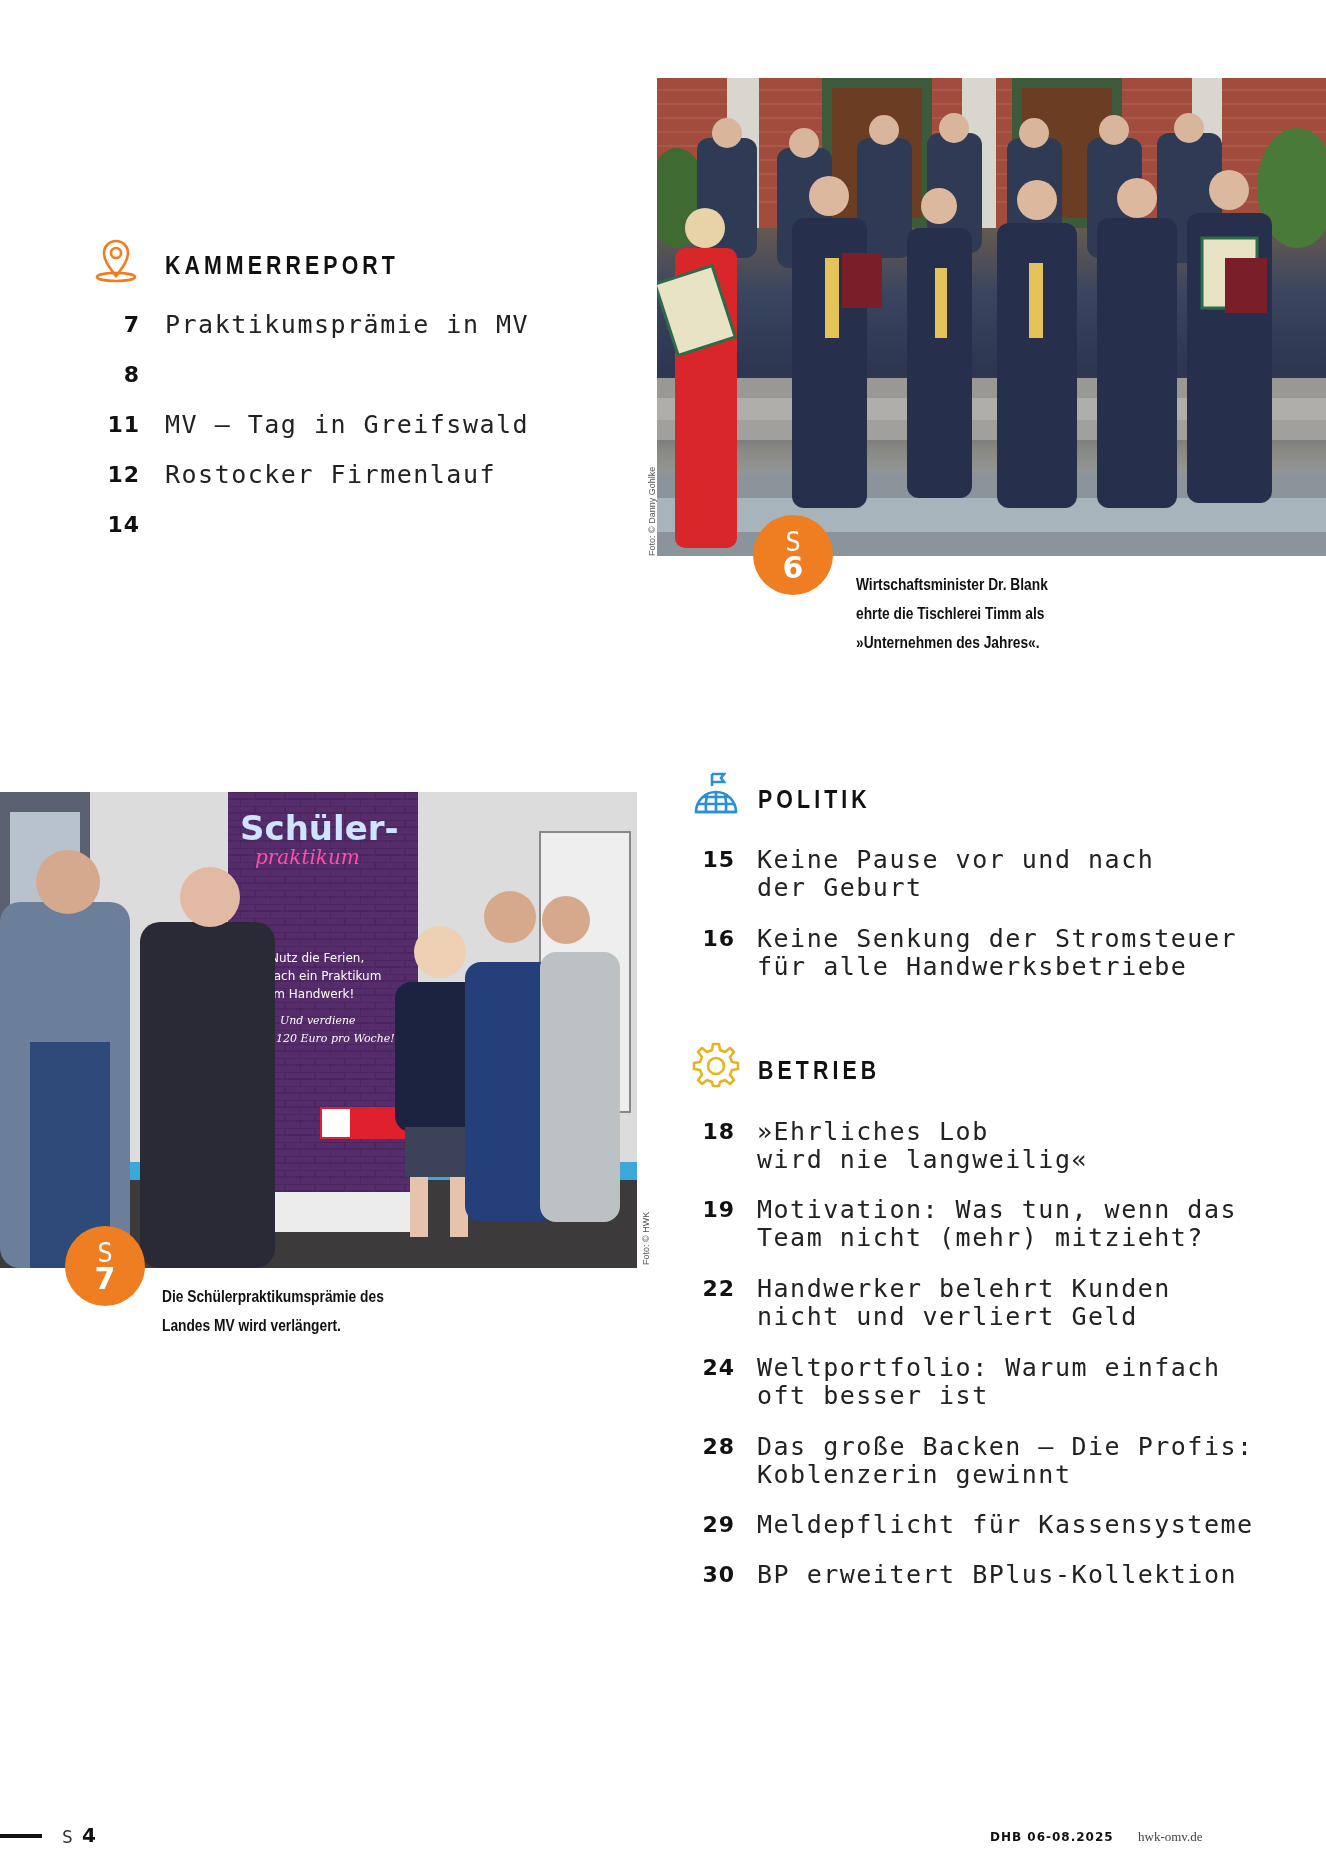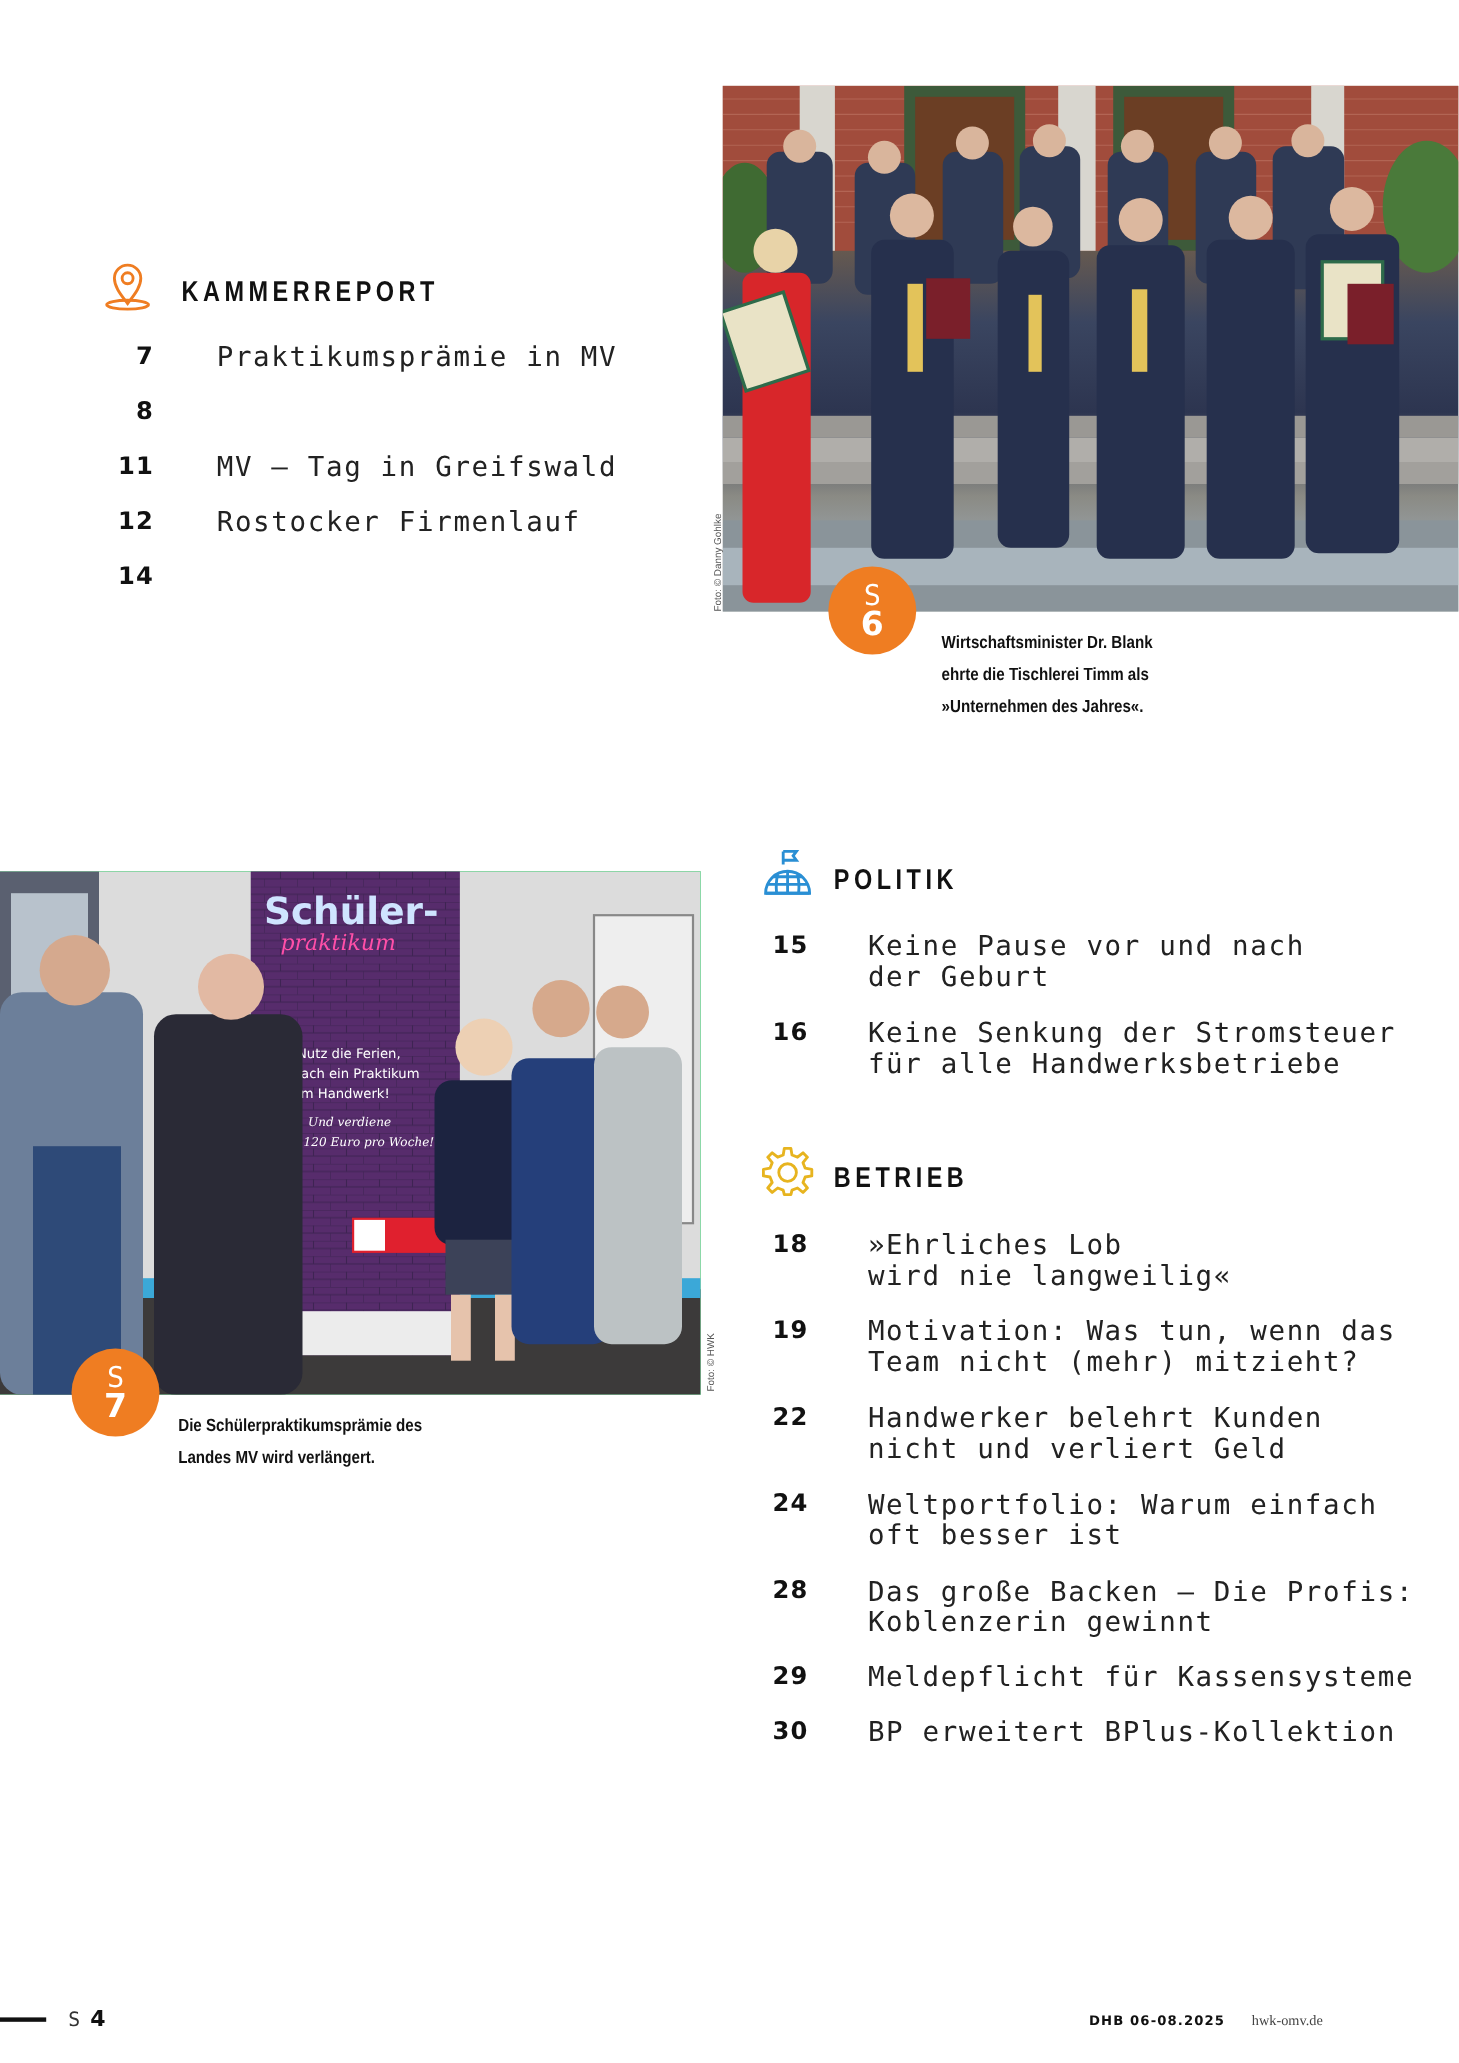--- a/index.html
+++ b/index.html
@@ -20,21 +20,20 @@
     .entry { display: flex; align-items: flex-start; }
     .entry .num {
       font-family: "DejaVu Sans", sans-serif; font-weight: 700;
       font-size: 22px; color: #111; text-align: right; flex-shrink: 0;
       letter-spacing: 1px;
     }
     .entry .title {
       font-family: "DejaVu Sans Mono", monospace; font-weight: 400;
       font-size: 25px; color: #222; line-height: 28px; letter-spacing: 1.5px;
       white-space: pre-line;
-      margin-left: 32px;
     }
 
     
     .toc-left .entry { height: 50px; }
     .toc-left .num { width: 60px; margin-right: 25px; line-height: 34px; }
     .toc-left .title { line-height: 34px; }
 
     
     .toc-right .num { width: 38px; margin-right: 22px; line-height: 28px; }
 
@@ -186,21 +185,21 @@
   <span class="s">S</span>
   <span class="n">6</span>
 </div>
 
 <div class="caption" style="left:856px; top:570px;">
   <div>Wirtschaftsminister Dr. Blank</div>
   <div>ehrte die Tischlerei Timm als</div>
   <div>»Unternehmen des Jahres«.</div>
 </div>
 
-<div class="photo" style="left:0; top:792px; width:637px; height:476px; background:#22c55e;">
+<div class="photo" style="left:0; top:792px; width:637px; height:476px; background:#0f766e;">
   <svg width="637" height="476" viewBox="0 0 637 476">
     <rect x="0" y="0" width="637" height="476" fill="#dcdcdc"></rect>
 
     <rect x="0" y="0" width="90" height="300" fill="#5a6070"></rect>
     <rect x="10" y="20" width="70" height="260" fill="#b8c2cc"></rect>
 
     <rect x="0" y="380" width="637" height="96" fill="#3c3a3a"></rect>
     <rect x="0" y="370" width="637" height="18" fill="#3ba8d8"></rect>
 
     <rect x="540" y="40" width="90" height="280" fill="#eeeeee" stroke="#888" stroke-width="2"></rect>

